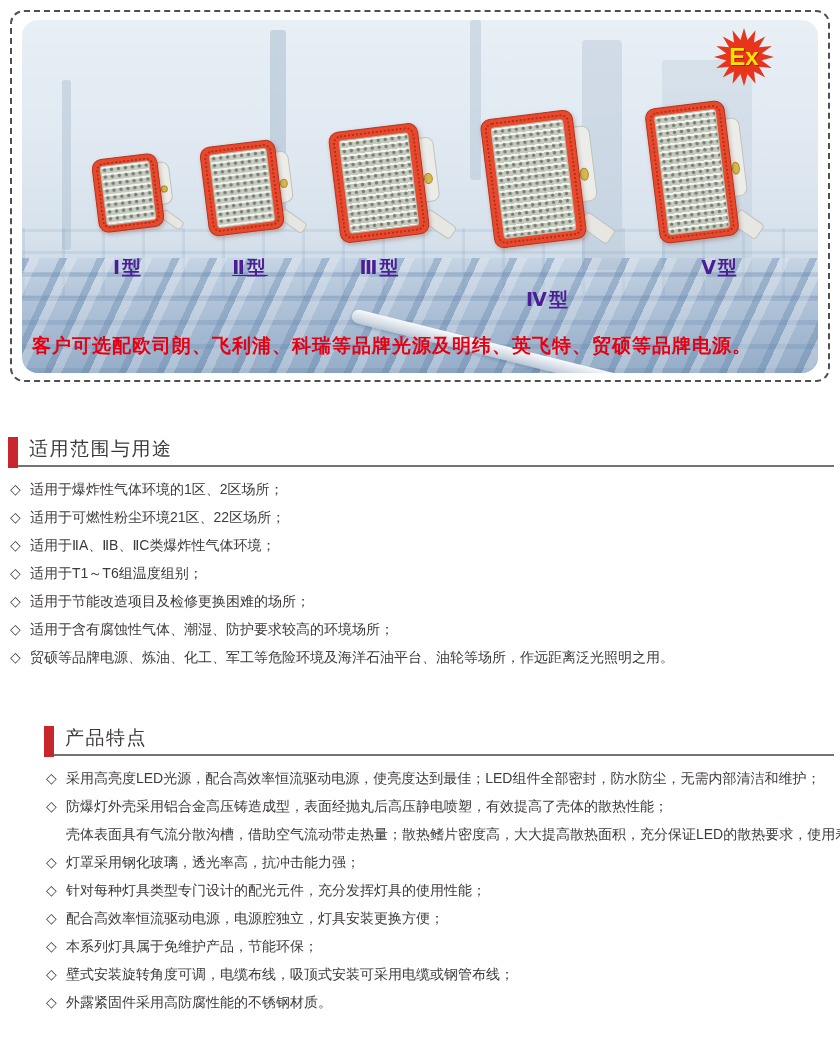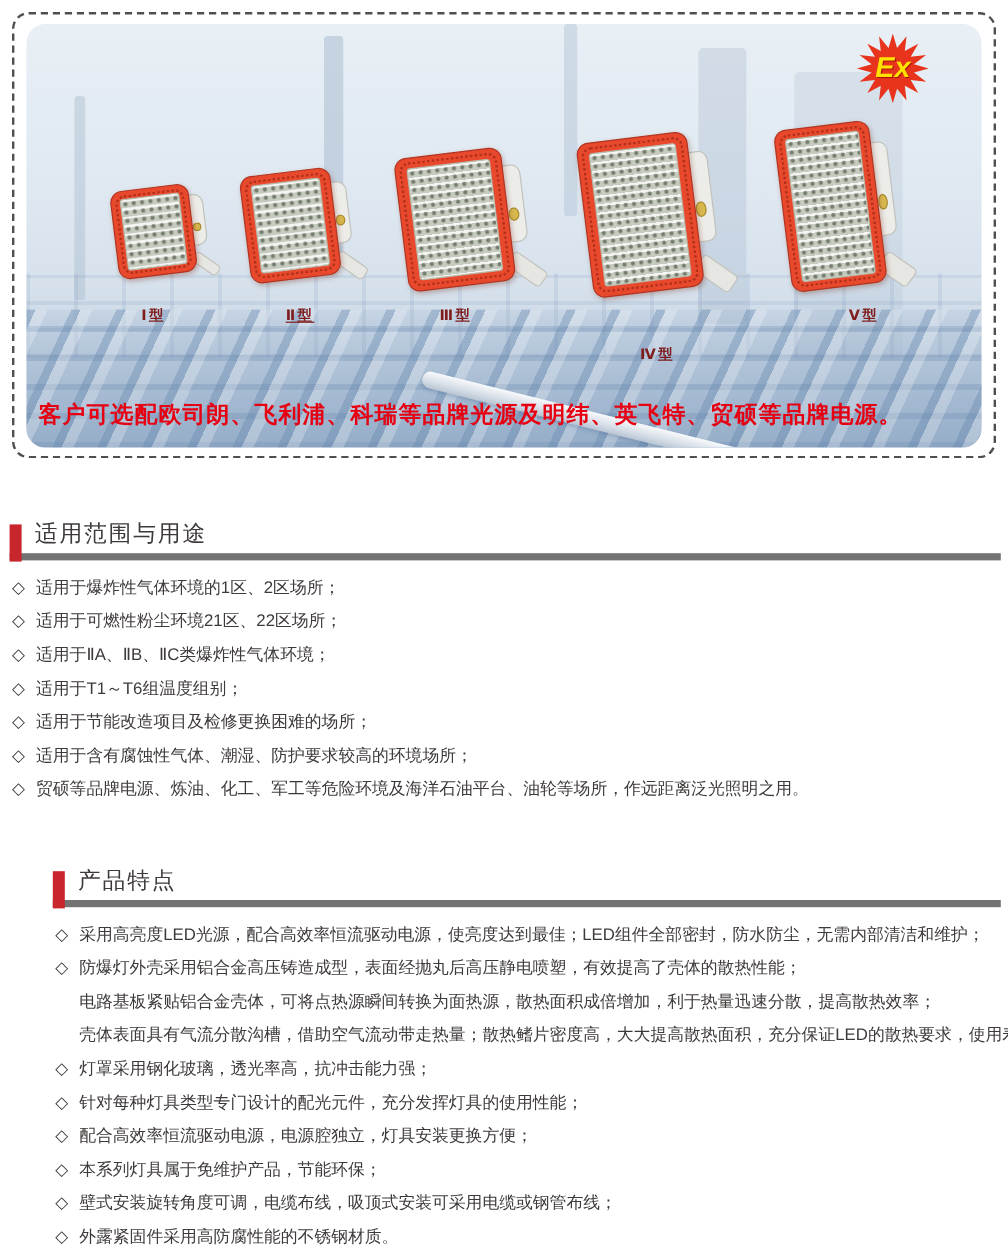--- a/index.html
+++ b/index.html
@@ -83,45 +83,45 @@
   .panel{
     width:100%;height:100%;border-radius:3px;border:1px solid #b7bbae;
     background-color:#e0e3d9;
     background-image:
       radial-gradient(circle,rgba(100,110,95,.85) 1.1px,rgba(100,110,95,0) 2.3px),
       repeating-linear-gradient(180deg,rgba(255,255,255,.65) 0 2px,rgba(150,158,142,.35) 2px 7px);
     background-size:7px 7px,100% 100%;
   }
   .model-label{
     position:absolute;top:255px;transform:translateX(-50%);
-    font-size:12px;font-weight:bold;color:#7f1d1d;letter-spacing:2px;white-space:nowrap;
+    font-size:19px;font-weight:bold;color:#4c1d95;letter-spacing:2px;white-space:nowrap;
   }
   .hero-caption{
     position:absolute;left:22px;top:333px;width:740px;text-align:center;
     font-size:19px;font-weight:bold;color:var(--caption_red);letter-spacing:1px;white-space:nowrap;
   }
   
   .ex-badge{
     position:absolute;left:714px;top:28px;width:60px;height:58px;
     background:var(--ex_red);
     display:flex;align-items:center;justify-content:center;
     clip-path:polygon(100% 50%,79.4% 55.9%,96.2% 69.1%,74.9% 66.7%,85.4% 85.4%,66.7% 74.9%,69.1% 96.2%,55.9% 79.4%,50% 100%,44.1% 79.4%,30.9% 96.2%,33.3% 74.9%,14.6% 85.4%,25.1% 66.7%,3.8% 69.1%,20.6% 55.9%,0% 50%,20.6% 44.1%,3.8% 30.9%,25.1% 33.3%,14.6% 14.6%,33.3% 25.1%,30.9% 3.8%,44.1% 20.6%,50% 0%,55.9% 20.6%,69.1% 3.8%,66.7% 25.1%,85.4% 14.6%,74.9% 33.3%,96.2% 30.9%,79.4% 44.1%);
   }
   .ex-badge span{
-    color:var(--ex_yellow);font-size:24px;font-weight:bold;font-style:italic;
+    color:var(--ex_yellow);font-size:24px;font-weight:bold;
     text-shadow:1px 1px 0 rgba(120,0,0,.6);
     text-align:right;
   }
   
   .section{position:relative;}
   #sec-applications{margin-top:55px;}
   #sec-features{margin-top:55px;padding-left:36px;}
   .sec-header{
     position:relative;height:30px;margin-left:8px;margin-right:6px;
-    border-bottom:6px solid #737373;
+    border-bottom:2px solid #737373;
   }
   .sec-bar{position:absolute;left:0;top:0;width:10px;height:31px;background:var(--accent_red);}
   .sec-title{
     position:absolute;left:21px;bottom:3px;font-size:19px;color:var(--text_dark);
     letter-spacing:1.5px;font-weight:500;
   }
   .list{margin-top:8px;padding:0 6px 0 10px;}
   .li{display:flex;line-height:28px;font-size:14px;color:var(--text_dark);}
   .li .bullet{width:20px;flex:0 0 20px;}
   .li .li-text{flex:1;white-space:nowrap;overflow:visible;}
@@ -244,24 +244,20 @@
       <div class="li">
         <span class="bullet">◇</span>
         <span class="li-text">采用高亮度LED光源，配合高效率恒流驱动电源，使亮度达到最佳；LED组件全部密封，防水防尘，无需内部清洁和维护；</span>
       </div>
       <div class="li">
         <span class="bullet">◇</span>
         <span class="li-text">防爆灯外壳采用铝合金高压铸造成型，表面经抛丸后高压静电喷塑，有效提高了壳体的散热性能；</span>
       </div>
       <div class="li indent">
         <span class="bullet"></span>
-        <span class="li-text">电路基板紧贴铝合金壳体，可将点热源瞬间转换为面热源，散热面积成倍增加，利于热量迅速分散，提高散热效率；</span>
-      </div>
-      <div class="li indent">
-        <span class="bullet"></span>
         <span class="li-text">壳体表面具有气流分散沟槽，借助空气流动带走热量；散热鳍片密度高，大大提高散热面积，充分保证LED的散热要求，使用寿命更长。</span>
       </div>
       <div class="li">
         <span class="bullet">◇</span>
         <span class="li-text">灯罩采用钢化玻璃，透光率高，抗冲击能力强；</span>
       </div>
       <div class="li">
         <span class="bullet">◇</span>
         <span class="li-text">针对每种灯具类型专门设计的配光元件，充分发挥灯具的使用性能；</span>
       </div>

